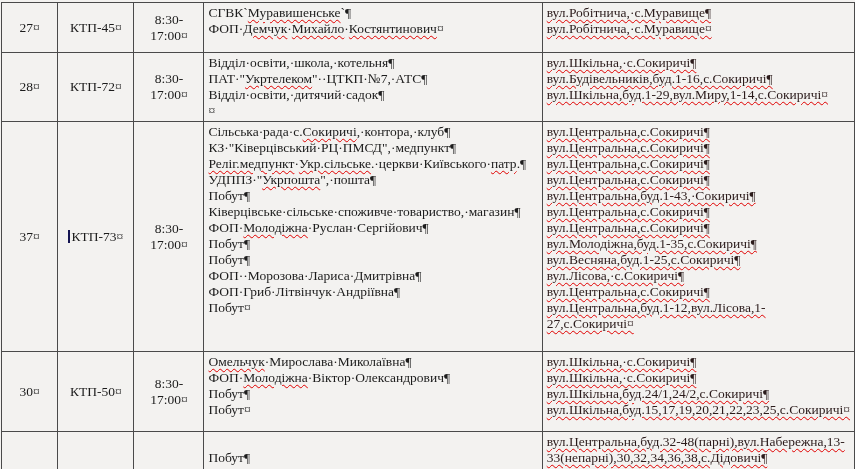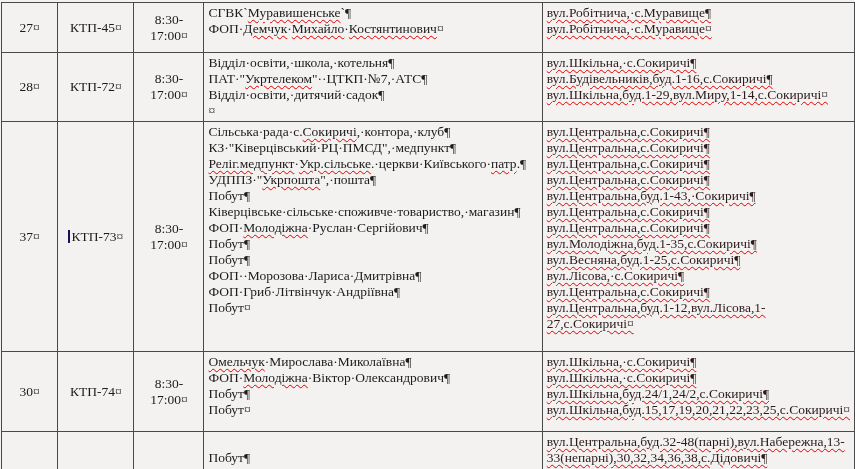--- a/index.html
+++ b/index.html
@@ -115,21 +115,21 @@
             <span class="line">вул.Центральна,с.Сокиричі¶</span>
             <span class="line">вул.Молодіжна,буд.1-35,с.Сокиричі¶</span>
             <span class="line">вул.Весняна,буд.1-25,с.Сокиричі¶</span>
             <span class="line">вул.Лісова,·с.Сокиричі¶</span>
             <span class="line">вул.Центральна,с.Сокиричі¶</span>
             <span class="line">вул.Центральна,буд.1-12,вул.Лісова,1-27,с.Сокиричі¤</span>
           </td>
         </tr>
         <tr style="height: 80px;">
           <td class="c-num">30¤</td>
-          <td class="c-ktp"><span>КТП-74¤</span></td>
+          <td class="c-ktp"><span>КТП-50¤</span></td>
           <td class="c-time">8:30-17:00¤</td>
           <td class="c-cons">
             <span class="line"><span class="sp">Омельчук</span>·Мирослава·Миколаївна¶</span>
             <span class="line">ФОП·<span class="sp">Молодіжна</span>·Віктор·Олександрович¶</span>
             <span class="line">Побут¶</span>
             <span class="line">Побут¤</span>
           </td>
           <td class="c-addr addr">
             <span class="line">вул.Шкільна,·с.Сокиричі¶</span>
             <span class="line">вул.Шкільна,·с.Сокиричі¶</span>

